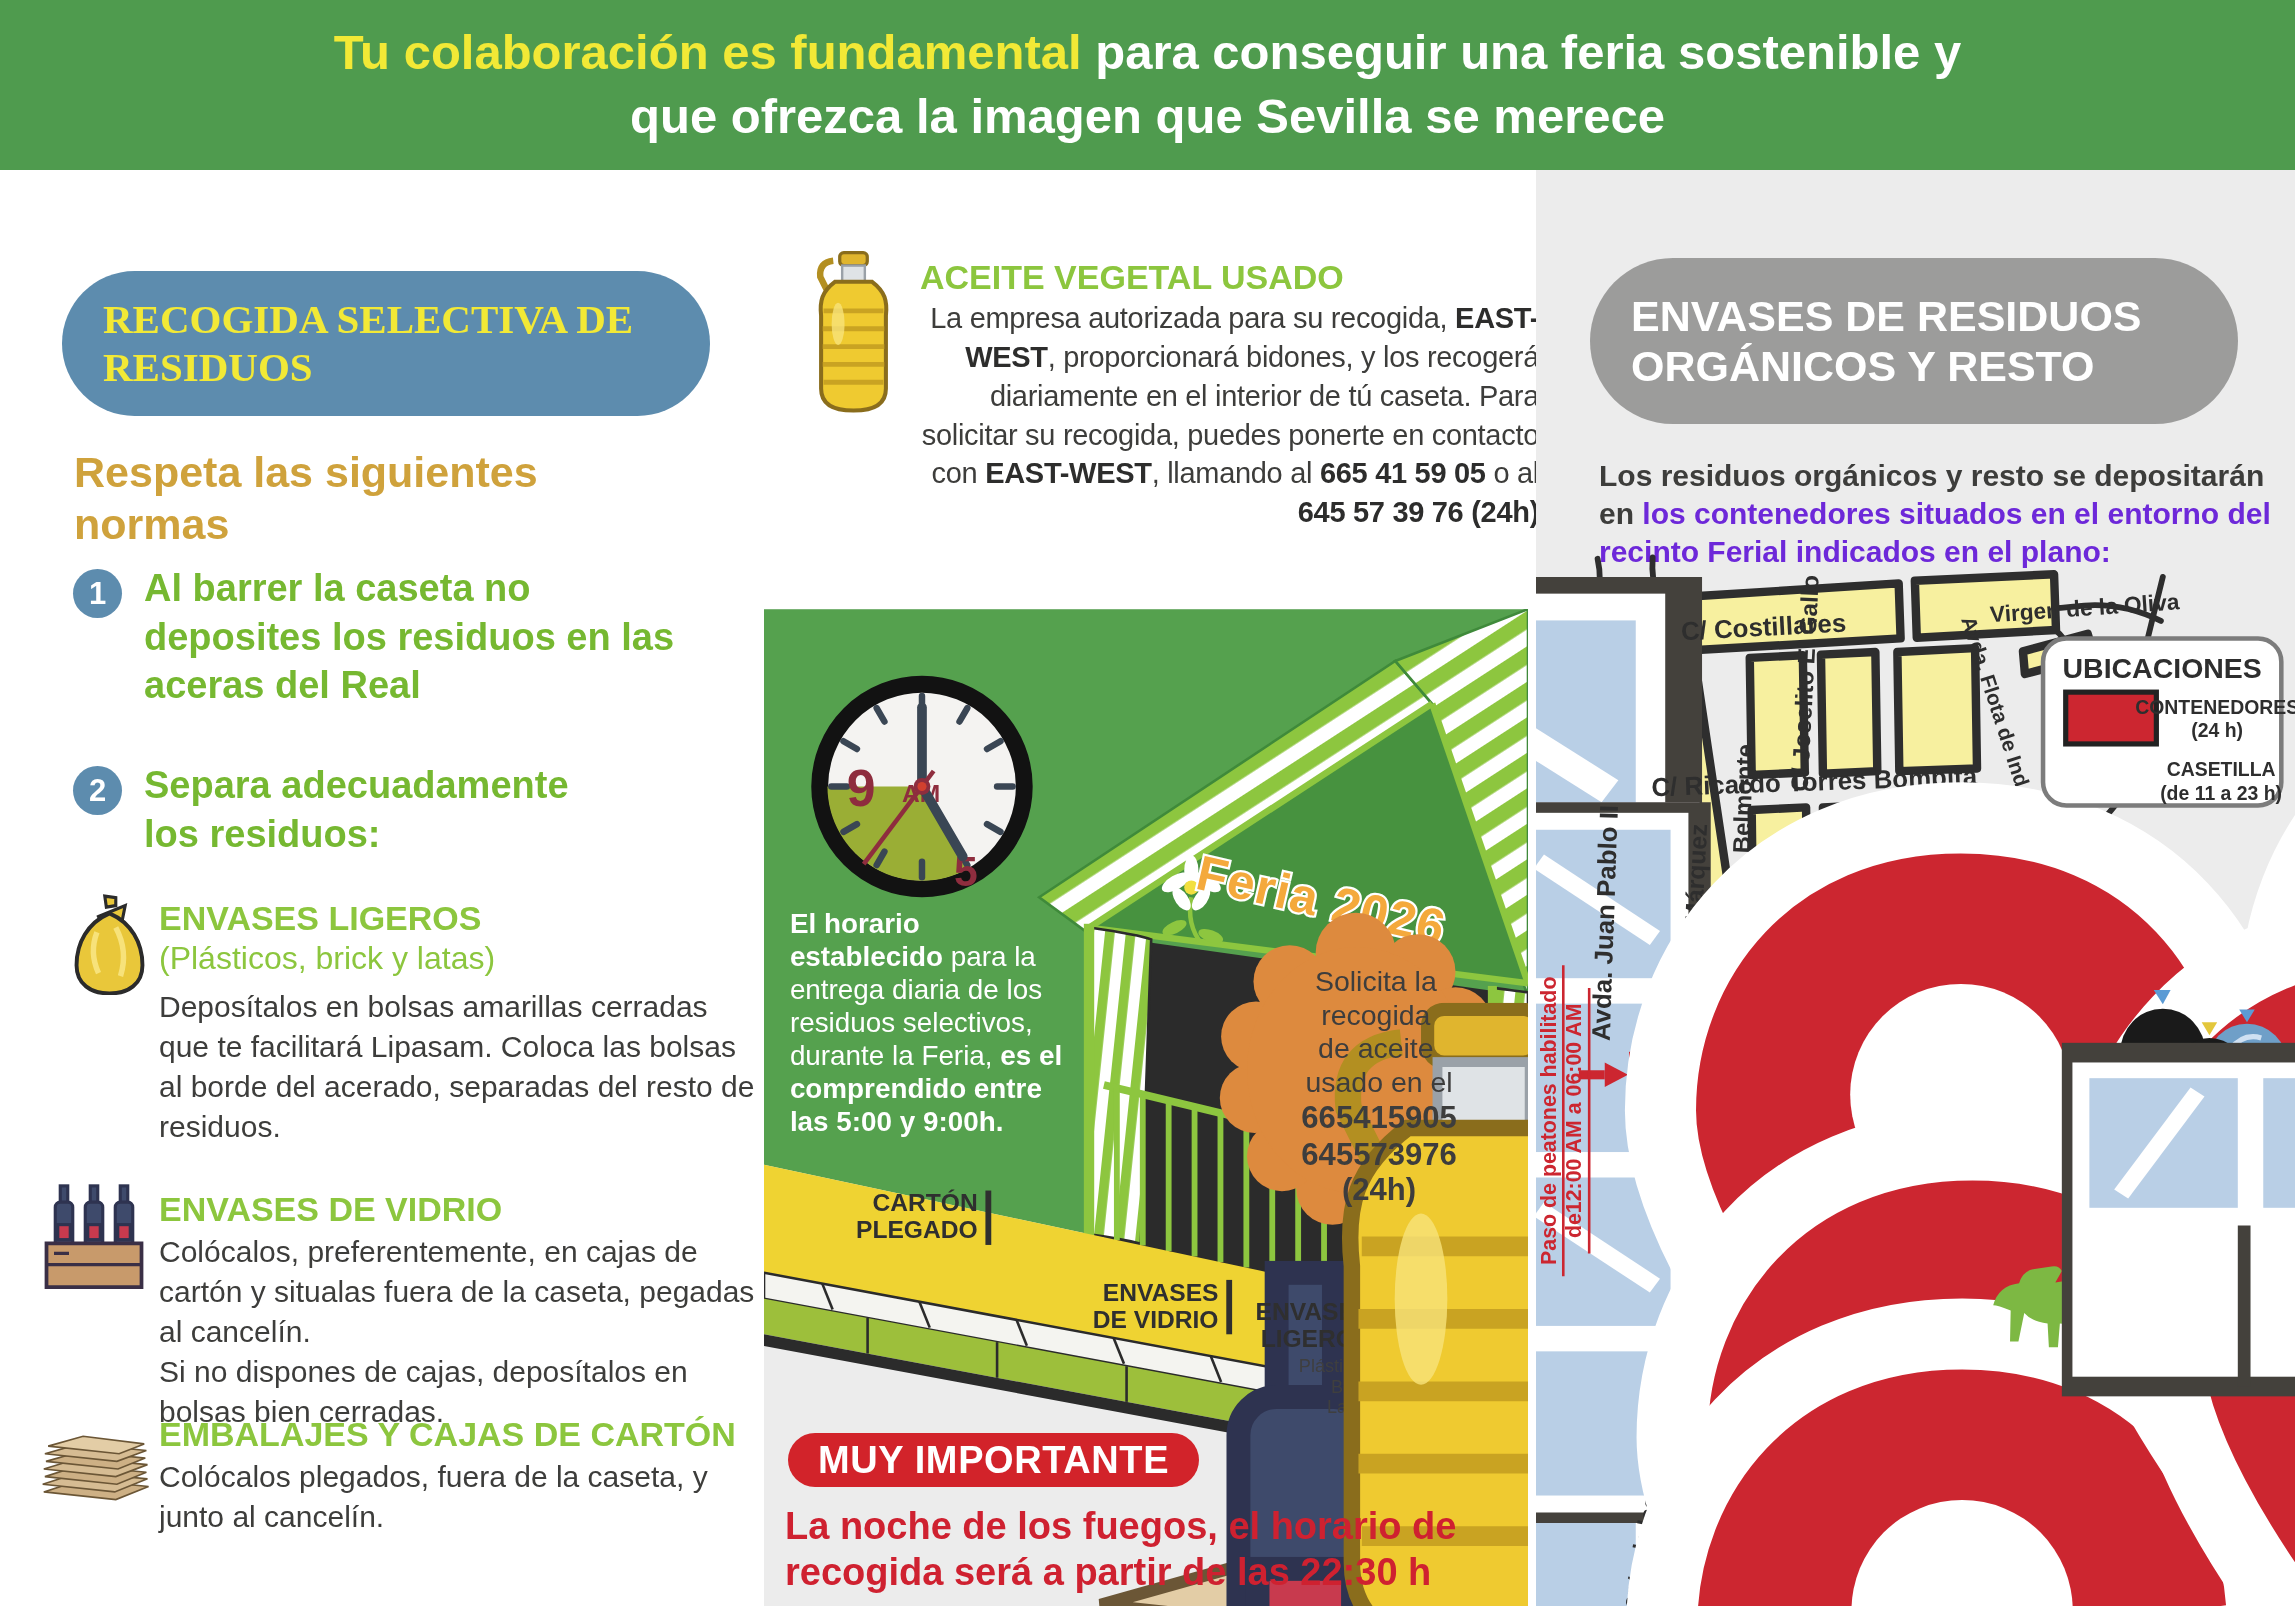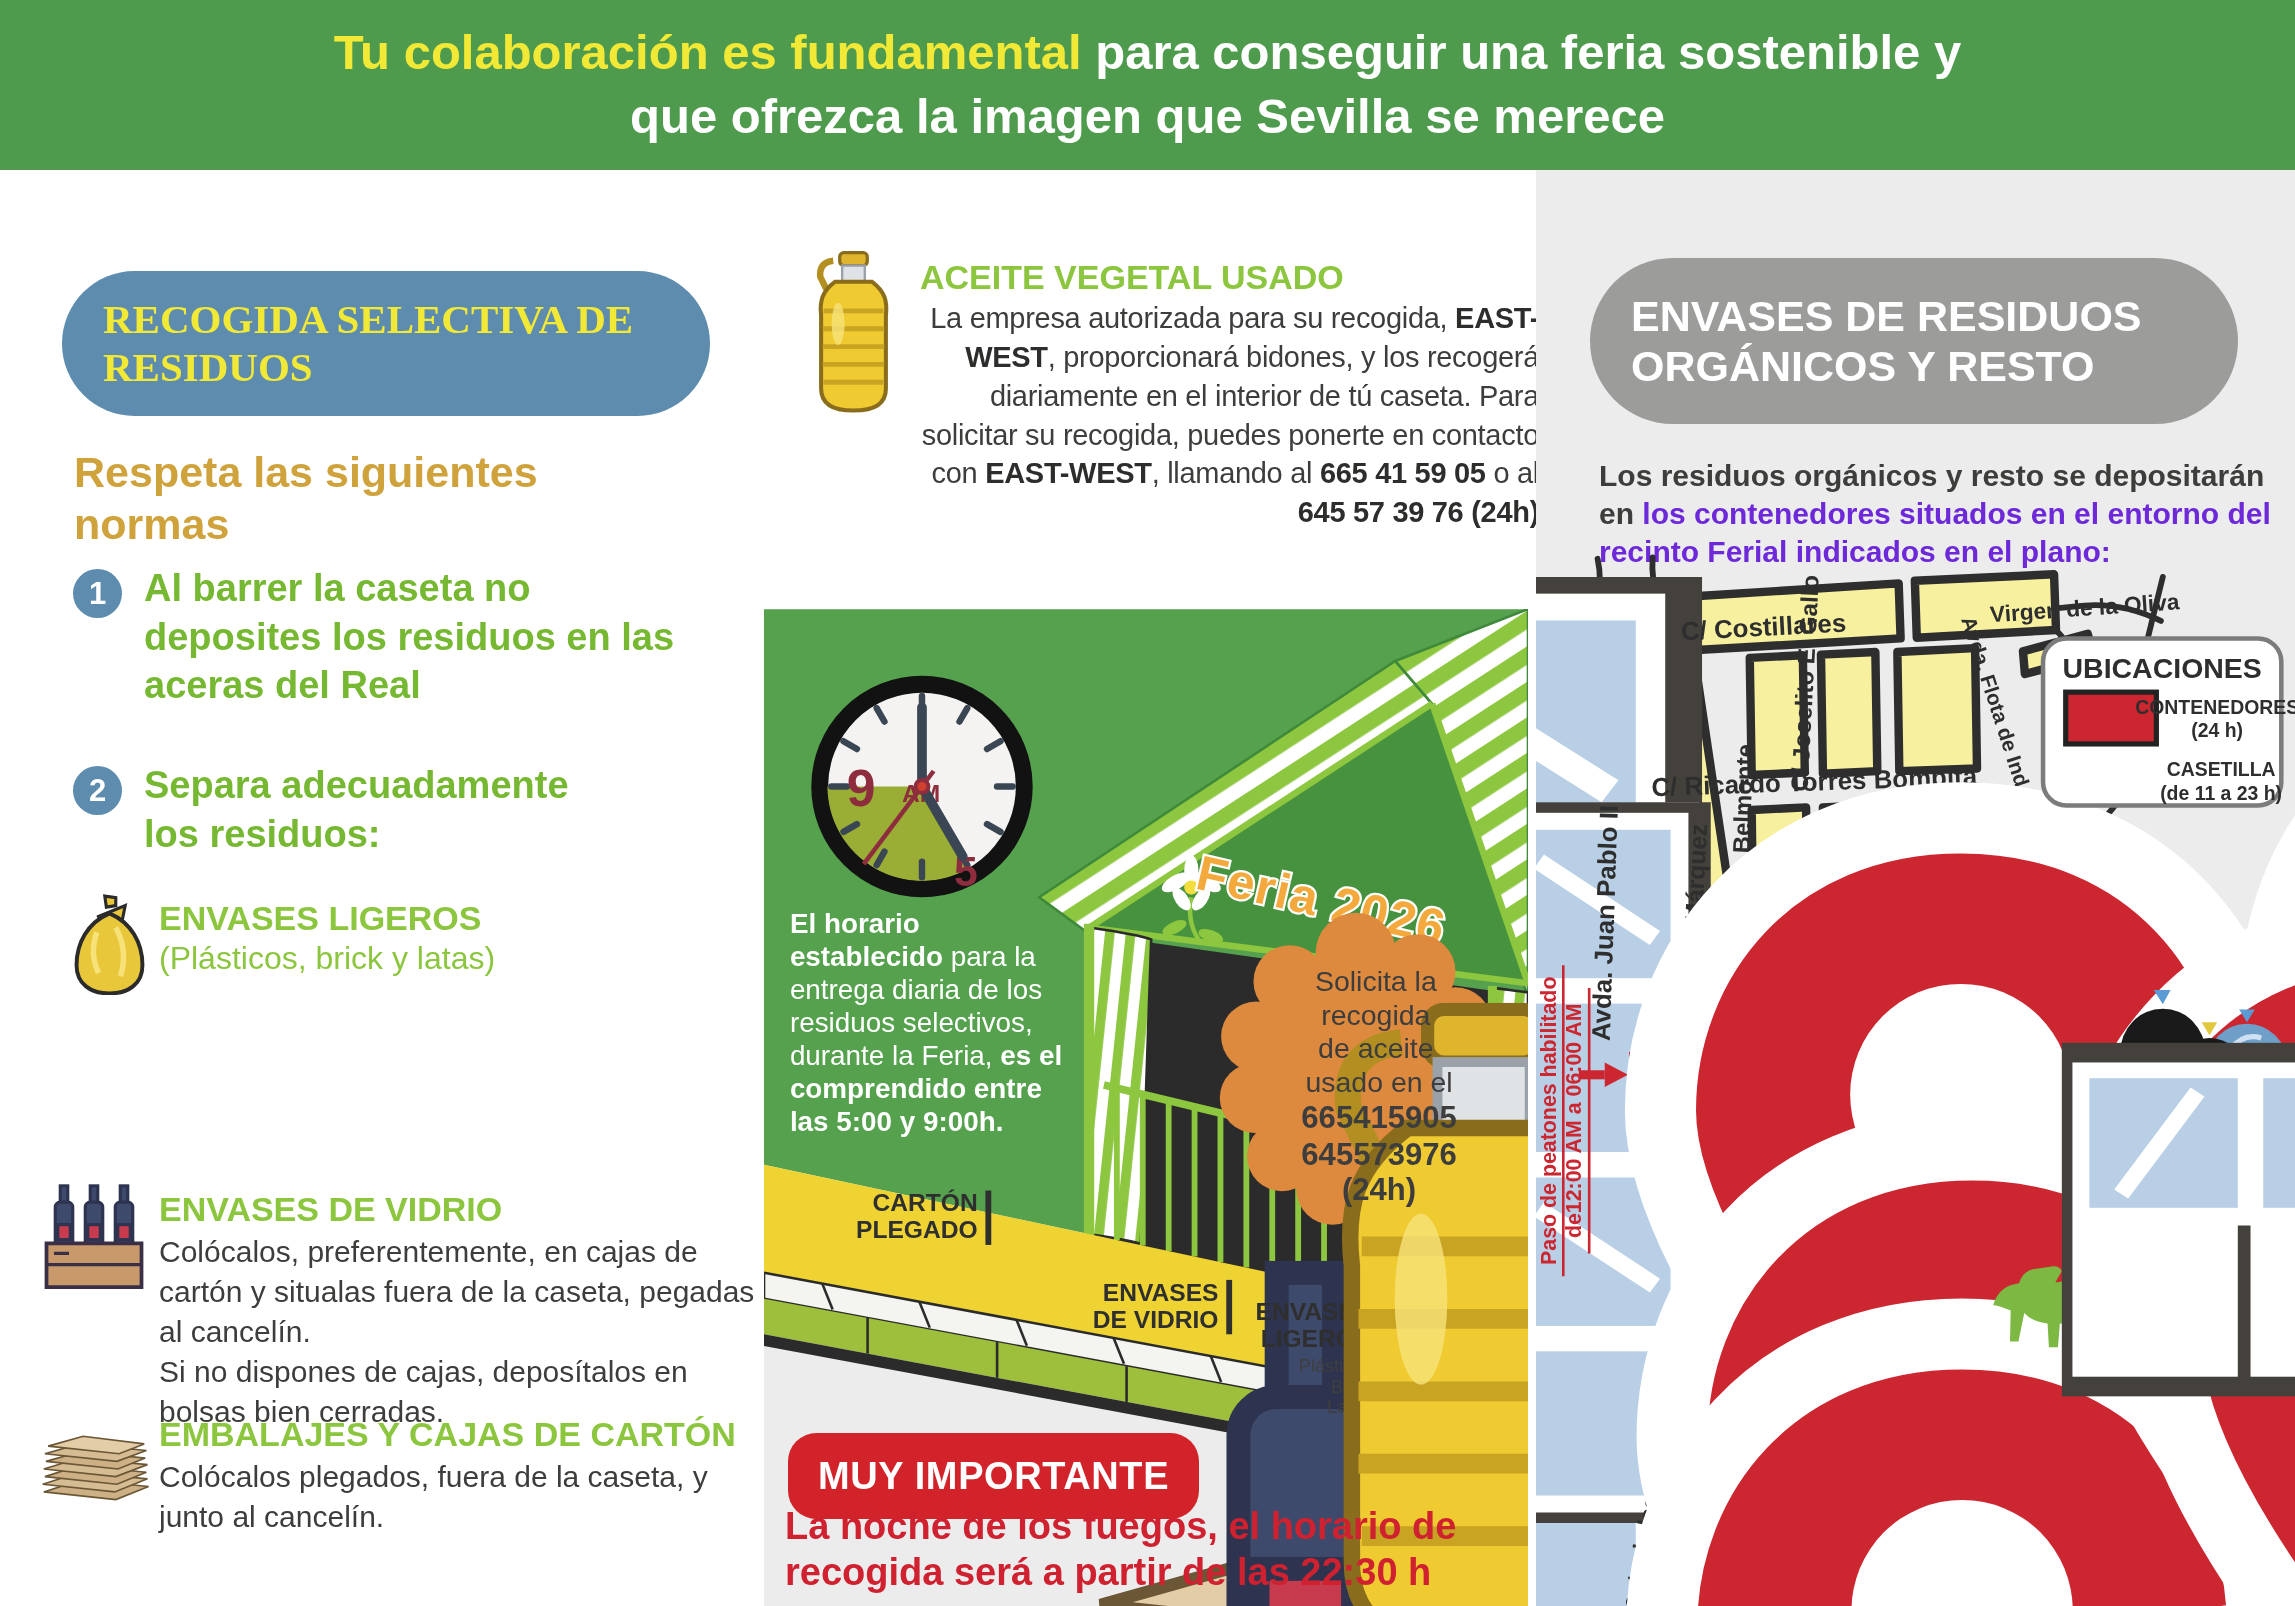--- a/index.html
+++ b/index.html
@@ -20,21 +20,21 @@
                display:flex;align-items:center;justify-content:center;font-weight:bold;font-size:31px;}
   .rule-text{font-weight:bold;font-size:38px;color:#76b831;line-height:1.28;}
   .sec-title{font-weight:bold;font-size:34px;color:#8cc63e;}
   .sec-sub{font-size:32px;color:#8cc63e;}
   .sec-body{font-size:30px;color:#3d3d3b;line-height:1.33;white-space:pre-line;}
   
   .oil-title{left:920px;top:258px;font-weight:bold;font-size:34px;color:#8cc63e;}
   .oil-body{left:920px;top:299px;width:619px;font-size:29px;color:#3d3d3b;line-height:1.34;letter-spacing:-0.3px;}
   .oil-body b{color:#2d2d2c;}
   .muy-badge{left:788px;top:1433px;height:54px;border-radius:28.5px;background:#d2232a;color:#fff;
-             display:flex;align-items:center;padding:16px 30px;font-weight:bold;font-size:38px;letter-spacing:0.6px;}
+             display:flex;align-items:center;padding:0 30px;font-weight:bold;font-size:38px;letter-spacing:0.6px;}
   .muy-text{left:785px;top:1504px;width:758px;font-weight:bold;font-size:38px;color:#cf2130;line-height:1.2;}
   
   .right-panel{left:1536px;top:170px;width:759px;height:1437px;background:#ececec;}
   .badge-gray{left:1590px;top:258px;width:648px;height:166px;border-radius:83px;background:#9c9c9b;
               display:flex;align-items:center;box-sizing:border-box;padding-left:41px;}
   .badge-gray span{font-weight:bold;font-size:43px;color:#ffffff;line-height:1.17;width:570px;}
   .right-intro{left:1599px;top:457px;width:696px;font-weight:bold;font-size:30px;line-height:1.26;color:#3d3d3b;}
   .right-intro .red{color:#6d28d9;}
   svg text{font-family:"Liberation Sans",sans-serif;}
 </style>
@@ -129,20 +129,21 @@
   <div class="abs rule-text" style="left:144px;top:564px;width:570px;">Al barrer la caseta no deposites los residuos en las aceras del Real</div>
 
   <div class="abs rule-circle" style="left:73px;top:766px;">2</div>
   <div class="abs rule-text" style="left:144px;top:761px;width:453px;">Separa adecuadamente los residuos:</div>
 
   <svg class="abs" style="left:70px;top:893px;" width="79" height="102" viewBox="0 0 100 130">
       <use href="#sym-bag"></use>
     </svg>
   <div class="abs sec-title" style="left:159px;top:899px;">ENVASES LIGEROS</div>
   <div class="abs sec-sub" style="left:159px;top:940px;">(Plásticos, brick y latas)</div>
+  <div class="abs sec-body" style="left:159px;top:987px;width:602px;">Deposítalos en bolsas amarillas cerradas que te facilitará Lipasam. Coloca las bolsas al borde del acerado, separadas del resto de residuos.</div>
 
   <svg class="abs" style="left:44px;top:1183px;" width="100" height="107" viewBox="0 0 160 170">
       <use href="#sym-crate"></use>
     </svg>
   <div class="abs sec-title" style="left:159px;top:1190px;">ENVASES DE VIDRIO</div>
   <div class="abs sec-body" style="left:159px;top:1232px;width:606px;">Colócalos, preferentemente, en cajas de cartón y situalas fuera de la caseta, pegadas al cancelín.
 Si no dispones de cajas, deposítalos en bolsas bien cerradas.</div>
 
   <svg class="abs" style="left:34px;top:1422px;" width="120" height="82" viewBox="0 0 220 150">
       <use href="#sym-cardboard"></use>

